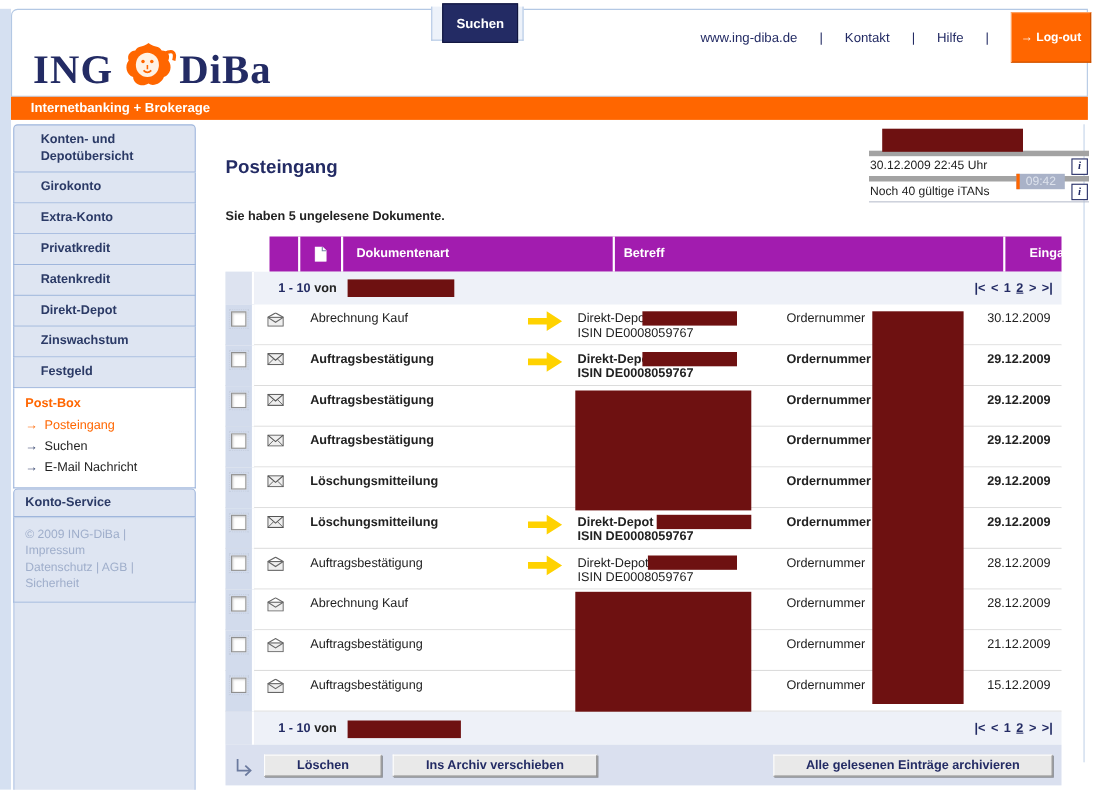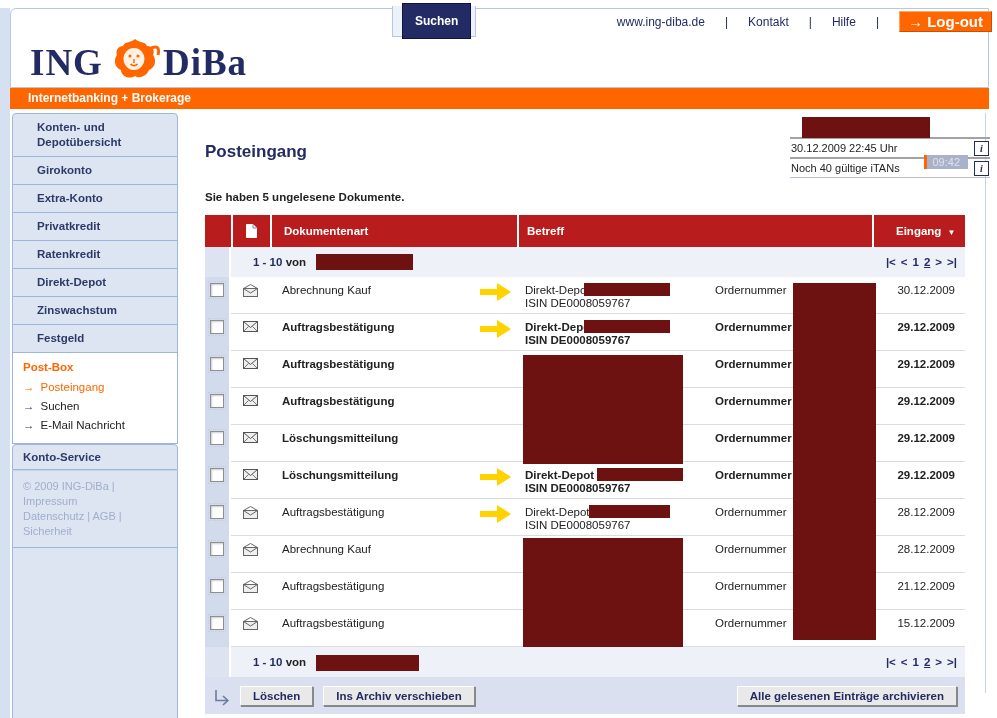--- a/index.html
+++ b/index.html
@@ -10,54 +10,54 @@
   .left-strip{position:absolute;left:0;top:8px;width:10px;height:710px;background:#D5E0F1;}
   .header-box{position:absolute;left:10px;top:8px;width:979px;height:80px;background:#fff;border:1px solid #B3C8E4;border-radius:6px 0 0 0;box-sizing:border-box;}
   .logo{position:absolute;left:30px;top:36px;display:flex;align-items:center;font-family:"Liberation Serif",serif;font-weight:bold;font-size:37px;color:#232B64;letter-spacing:1px;}
   .logo .lion{margin:0 2px 0 6px;position:relative;top:2px;}
   .search-wrap{position:absolute;left:392px;top:6px;height:26px;display:flex;align-items:center;background:#EDF2FA;border:1px solid #B3C8E4;border-top:none;padding:2px 4px;}
   .search-input{width:222px;height:18px;border:1px solid #2B3468;font-family:"Liberation Sans",sans-serif;font-size:12px;color:#111;padding:0 5px;}
   .search-btn{margin-left:5px;height:36px;background:#232B64;color:#fff;border:1px solid #10153d;font-weight:bold;font-size:12px;padding:0 12px;font-family:"Liberation Sans",sans-serif;cursor:pointer;}
   .top-links{position:absolute;right:5px;top:11px;display:flex;align-items:center;gap:20px;font-size:12px;color:#232B64;}
   .top-links a{color:#232B64;text-decoration:none;}
   .top-links .sep{color:#232B64;}
-  .logout-btn{background:#FF6600;color:#fff;font-weight:bold;font-size:15px;border:1px solid #C95000;border-top-color:#FFA666;border-left-color:#FFA666;padding:1px 8px;font-family:"Liberation Sans",sans-serif;cursor:pointer;}
+  .logout-btn{background:#FF6600;color:#fff;font-weight:bold;font-size:11px;border:1px solid #C95000;border-top-color:#FFA666;border-left-color:#FFA666;padding:16px 8px;font-family:"Liberation Sans",sans-serif;cursor:pointer;}
   .navbar{position:absolute;left:10px;top:88px;width:979px;height:21px;background:#FF6600;color:#fff;font-weight:bold;font-size:12px;line-height:21px;padding-left:18px;box-sizing:border-box;}
 
   
   .sidebar{position:absolute;left:12px;top:113px;width:166px;}
   .side-item{background:#DEE5F2;border:1px solid #9FB6DC;border-top:none;padding:6px 24px;font-weight:bold;font-size:11.5px;color:#2B3A66;line-height:15px;cursor:pointer;}
   .side-item:first-child{border-top:1px solid #9FB6DC;border-radius:4px 4px 0 0;}
   .postbox{background:#fff;border:1px solid #9FB6DC;border-top:none;padding:8px 10px 10px 10px;}
   .postbox-title{color:#FF6600;font-weight:bold;font-size:11.5px;margin-bottom:6px;}
   .postbox a{display:flex;gap:6px;align-items:center;text-decoration:none;font-size:11.5px;color:#222;line-height:16px;margin-top:3px;}
   .postbox a.active{color:#FF6600;}
   .postbox .arr{color:#2B3A66;font-weight:bold;}
   .postbox a.active .arr{color:#FF6600;}
   .konto{background:#DEE5F2;border:1px solid #9FB6DC;padding:6px 10px;font-weight:bold;font-size:11.5px;color:#2B3A66;border-radius:4px 4px 0 0;cursor:pointer;}
   .copyright{background:#DEE5F2;border:1px solid #9FB6DC;border-top:1px solid #C6D4E9;padding:8px 10px;color:#9FAECB;font-size:11px;line-height:15px;}
   .side-empty{background:#DEE5F2;border:1px solid #9FB6DC;border-top:none;height:212px;border-radius:0 0 4px 4px;}
 
   
   .info-panel{position:absolute;left:790px;top:137px;width:200px;font-size:11px;color:#222;}
-  .irow{display:flex;align-items:center;height:18px;border-top:2px solid #a3a3a3;padding:0 1px;}
+  .irow{display:flex;align-items:center;height:18px;border-top:5px solid #a3a3a3;padding:0 1px;}
   .info-panel{border-bottom:0;}
   .irow:last-child{border-bottom:1px solid #B9BFCE;}
   .timer{margin-left:auto;display:flex;align-items:center;height:14px;background:#A9B2C8;color:#DDE2EC;font-weight:normal;font-size:11px;padding-right:8px;margin-right:6px;margin-top:28px;}
   .timer .tbar{display:inline-block;width:3px;height:14px;background:#FF6600;margin-right:5px;}
   .iicon{display:inline-flex;align-items:center;justify-content:center;width:13px;height:13px;background:#fff;border:1px solid #232B64;color:#232B64;font-family:"Liberation Serif",serif;font-style:italic;font-weight:bold;font-size:10px;cursor:pointer;}
   .irow .iicon{margin-left:auto;}
   .irow .iicon.after-timer{margin-left:0;}
 
   
   .page-title{position:absolute;left:205px;top:142px;color:#232B64;font-weight:bold;font-size:17px;}
   .notice{position:absolute;left:205px;top:191px;font-weight:bold;font-size:11.5px;color:#222;}
 
   .table{position:absolute;left:205px;top:215px;width:760px;}
-  .thead{display:grid;grid-template-columns:26px 39px 247px 355px 1fr;height:32px;background:#b91c1c;color:#fff;font-weight:bold;font-size:11.5px;align-items:center;}
+  .thead{display:grid;grid-template-columns:26px 39px 247px 355px 1fr;height:32px;background:#a21caf;color:#fff;font-weight:bold;font-size:11.5px;align-items:center;margin-left:40px;}
   .thead .hc{border-left:2px solid #fff;height:32px;display:flex;align-items:center;box-sizing:border-box;}
   .thead .hc:first-child{border-left:none;}
   .hc.h-icon{justify-content:center;}
   .hc.h-doc{padding-left:12px;}
   .hc.h-betreff{padding-left:8px;}
   .hc.h-eingang{padding-left:22px;cursor:pointer;}
   .sort-arr{font-size:8px;margin-left:6px;position:relative;top:1px;}
 
   .pgrow{display:grid;grid-template-columns:26px 1fr auto;height:30px;background:#EEF1F8;align-items:center;font-size:11.5px;}
   .pg-cell0{background:#DDE3F0;height:100%;border-right:2px solid #fff;}
@@ -73,21 +73,21 @@
   .cb{display:inline-block;width:12px;height:12px;background:#fff;border:1px solid #8F8F8F;box-shadow:inset 1px 1px 2px rgba(0,0,0,.2);outline:1px dotted #C6CFE0;outline-offset:1px;cursor:pointer;}
   .c-icon{display:flex;justify-content:center;padding-top:7px;}
   .c-doc{padding:7px 0 0 12px;font-size:11.5px;color:#222;cursor:pointer;}
   .c-arrow{padding-top:5px;}
   .c-betreff{padding:7px 0 0 8px;font-size:11.5px;line-height:13px;color:#222;}
   .c-order{padding-top:7px;font-size:11.5px;color:#222;}
   .c-date{padding:7px 10px 0 0;text-align:right;font-size:11.5px;color:#222;}
   .trow.unread .c-doc,.trow.unread .c-betreff,.trow.unread .c-order,.trow.unread .c-date{font-weight:bold;}
 
   .tfoot{display:flex;align-items:center;height:37px;background:#DAE0EF;padding:0 8px;box-sizing:border-box;gap:10px;}
-  .btn{background:#E9E9E9;border:1px solid #8A8A8A;border-top-color:#FDFDFD;border-left-color:#FDFDFD;box-shadow:1px 1px 0 rgba(60,60,60,.55);color:#232B64;font-weight:bold;font-size:11.5px;font-family:"Liberation Sans",sans-serif;padding:3px 12px;cursor:pointer;}
+  .btn{background:#E9E9E9;border:1px solid #8A8A8A;border-top-color:#FDFDFD;border-left-color:#FDFDFD;box-shadow:1px 1px 0 rgba(60,60,60,.55);color:#232B64;font-weight:bold;font-size:11.5px;font-family:"Liberation Sans",sans-serif;padding:3px 29px;cursor:pointer;}
   .btn-right{margin-left:auto;}
   .larrow{display:inline-flex;padding-top:4px;}
 
   
   .redact{position:absolute;background:#6E1111;z-index:30;}
 
   .right-line{position:absolute;left:985px;top:113px;width:1px;height:580px;background:#C3D4EA;}
 </style>
 </head>
 <body>

